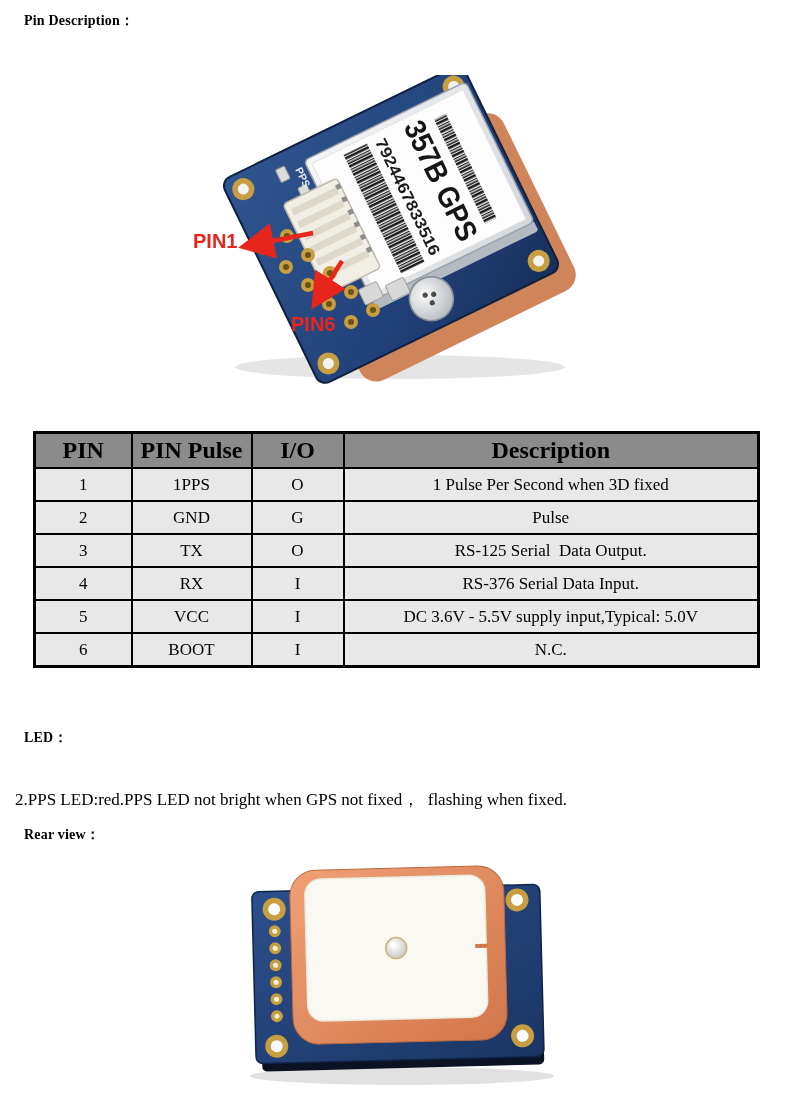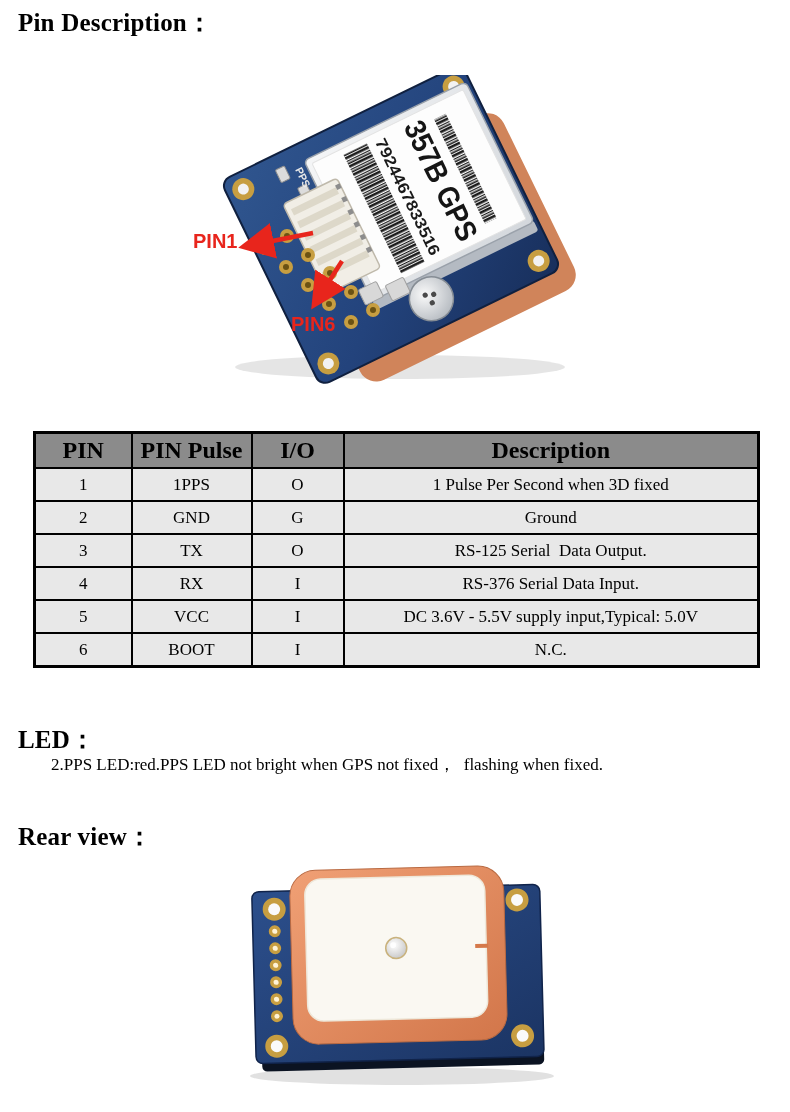--- a/index.html
+++ b/index.html
@@ -1,26 +1,26 @@
 <!DOCTYPE html>
 <html><head>
 <meta charset="utf-8">
 <style>
   html,body{margin:0;padding:0;background:#ffffff;}
   .page{position:relative;width:790px;height:1112px;background:#ffffff;color:#000;
         font-family:"Liberation Serif",serif;overflow:hidden;}
-  .h{position:absolute;margin:0;font-family:"Liberation Serif",serif;
-     font-weight:bold;font-size:25px;color:#000;letter-spacing:.2px;white-space:pre;}
+  .h{position:absolute;margin:6px;font-family:"Liberation Serif",serif;
+     font-weight:bold;font-size:14px;color:#000;letter-spacing:.2px;white-space:pre;}
   .h-pin{left:18px;top:6px;}
   .h-led{left:18px;top:723px;}
   .h-rear{left:18px;top:820px;text-align:center;}
   .note{position:absolute;left:15px;margin:0;font-size:17px;line-height:22px;
         white-space:pre;color:#000;}
   .note-1{top:731px;}
-  .note-2{top:754px;margin-left:36px;}
+  .note-2{top:789px;}
   figure{position:absolute;margin:0;padding:0;}
   .front-photo{left:185px;top:75px;width:420px;height:310px;}
   .rear-photo{left:230px;top:862px;width:330px;height:235px;}
   table.pin-table{position:absolute;left:33px;top:431px;width:724px;
         border-collapse:collapse;table-layout:fixed;
         font-family:"Liberation Serif",serif;font-size:17px;text-align:center;
         border:3px solid #000;}
   .pin-table th,.pin-table td{border:2px solid #000;padding:0 2px;white-space:pre;
         overflow:hidden;}
   .pin-table th{background:#8b8b8b;height:33px;font-weight:bold;font-size:24px;}
@@ -194,21 +194,21 @@
       <tr>
         <td>1</td>
         <td>1PPS</td>
         <td>O</td>
         <td>1 Pulse Per Second when 3D fixed</td>
       </tr>
       <tr>
         <td>2</td>
         <td>GND</td>
         <td>G</td>
-        <td>Ground</td>
+        <td>Pulse</td>
       </tr>
       <tr>
         <td>3</td>
         <td>TX</td>
         <td>O</td>
         <td>RS-125 Serial  Data Output.</td>
       </tr>
       <tr>
         <td>4</td>
         <td>RX</td>

